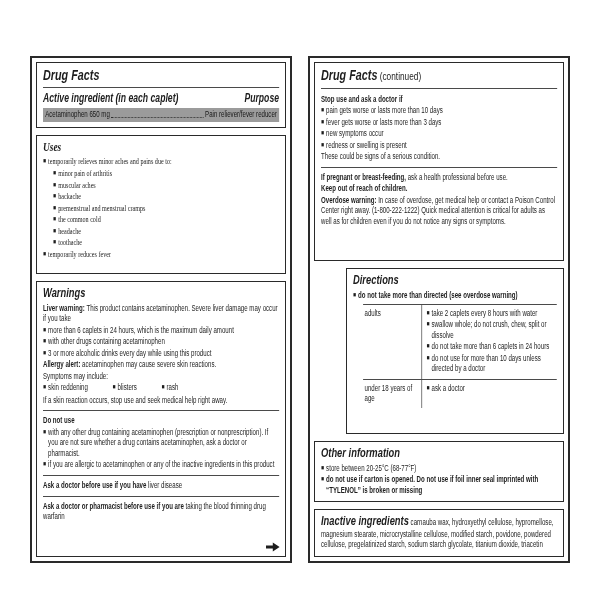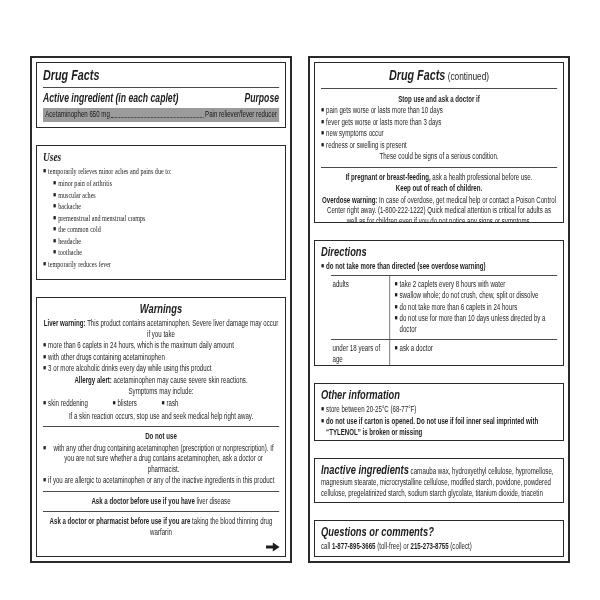--- a/index.html
+++ b/index.html
@@ -2,21 +2,21 @@
 <html><head>
 <meta charset="utf-8">
 <style>
   html,body{margin:0;padding:0;}
   body{
     width:600px;height:600px;background:#ffffff;position:relative;overflow:hidden;
     font-family:"Liberation Sans", sans-serif;color:#1d1d1d;
   }
   .panel{
     position:absolute;top:56px;width:262px;height:507px;background:#fff;
-    border:2.5px solid #2a2a2a;padding:4px;display:flex;flex-direction:column;gap:17px;
+    border:2.5px solid #2a2a2a;padding:4px;display:flex;flex-direction:column;gap:7px;
     box-sizing:border-box;
   }
   #left-panel{left:30px;}
   #right-panel{left:308px;}
   .sec{
     border:1.5px solid #2a2a2a;padding:4px 6px 5px;position:relative;overflow:hidden;
     box-sizing:border-box;
   }
   
   .squeeze{transform:scaleX(.72);transform-origin:0 0;width:138.9%;font-size:8.5px;line-height:1.24;}
@@ -37,21 +37,21 @@
     padding:1px 3px 2px;margin-top:3px;font-size:8.5px;
   }
   .leader{flex:1;border-bottom:1.5px dotted #2f2f2f;margin:0 2px 2px;}
   .sym-row{display:flex;gap:34px;margin:1px 0;}
   .dtable{margin-left:14px;margin-top:3px;border-top:1px solid #4a4a4a;}
   .drow{display:flex;}
   .drow + .drow{border-top:1px solid #4a4a4a;}
   .dlabel{flex:none;width:82px;border-right:1px solid #4a4a4a;padding:3px 4px 4px 2px;box-sizing:border-box;}
   .ditems{flex:1;padding:3px 0 4px 6px;}
   .arrow{position:absolute;right:5px;bottom:4px;}
-  .grow-s{flex-grow:.3;font-family:Liberation Serif, serif;} .grow-m{flex-grow:.8;} .grow-l{flex-grow:1.1;text-align:center;}
+  .grow-s{flex-grow:.3;font-family:Liberation Serif, serif;} .grow-m{flex-grow:.8;margin-left:32px;} .grow-l{flex-grow:1.1;}
 </style>
 </head>
 <body>
 
 <div class="panel" id="left-panel">
 
   <div class="sec">
     <div class="squeeze">
       <div class="h1">Drug Facts</div>
       <div class="rule"></div>
@@ -249,19 +249,13 @@
         </div>
     </div>
   </div>
 
   <div class="sec">
     <div class="squeeze">
       <p><span class="h2" style="margin:0;">Inactive ingredients</span><span> carnauba wax, hydroxyethyl cellulose, hypromellose, magnesium stearate, microcrystalline cellulose, modified starch, povidone, powdered cellulose, pregelatinized starch, sodium starch glycolate, titanium dioxide, triacetin</span></p>
     </div>
   </div>
 
-  <div class="sec">
-    <div class="squeeze">
-      <div class="h2">Questions or comments?</div>
-      <p><span>call </span><span class="b">1-877-895-3665</span><span> (toll-free) or </span><span class="b">215-273-8755</span><span> (collect)</span></p>
-    </div>
-  </div>
 </div>
 
 </body></html>

